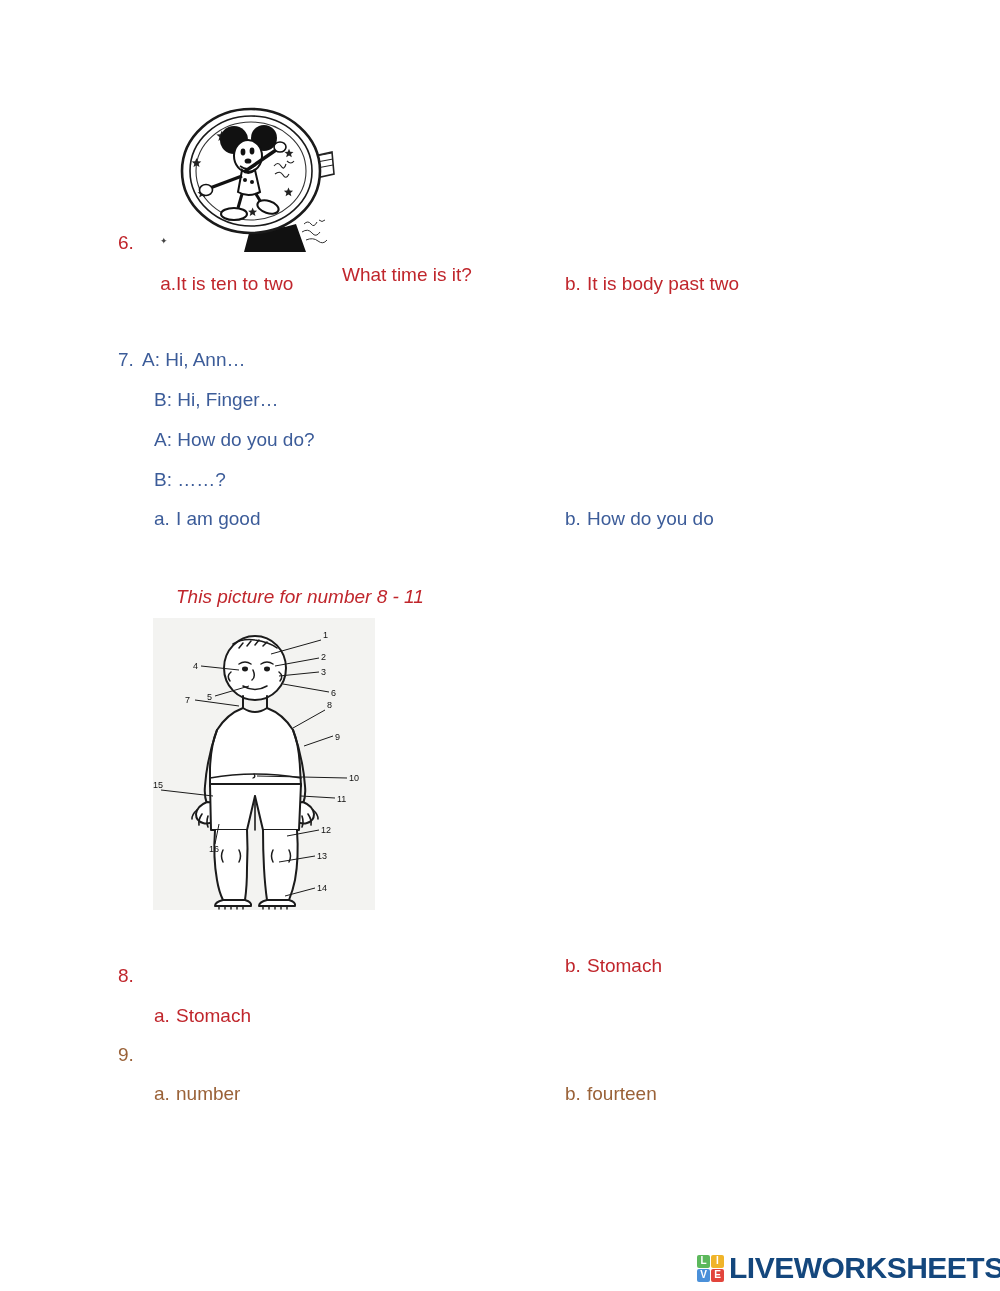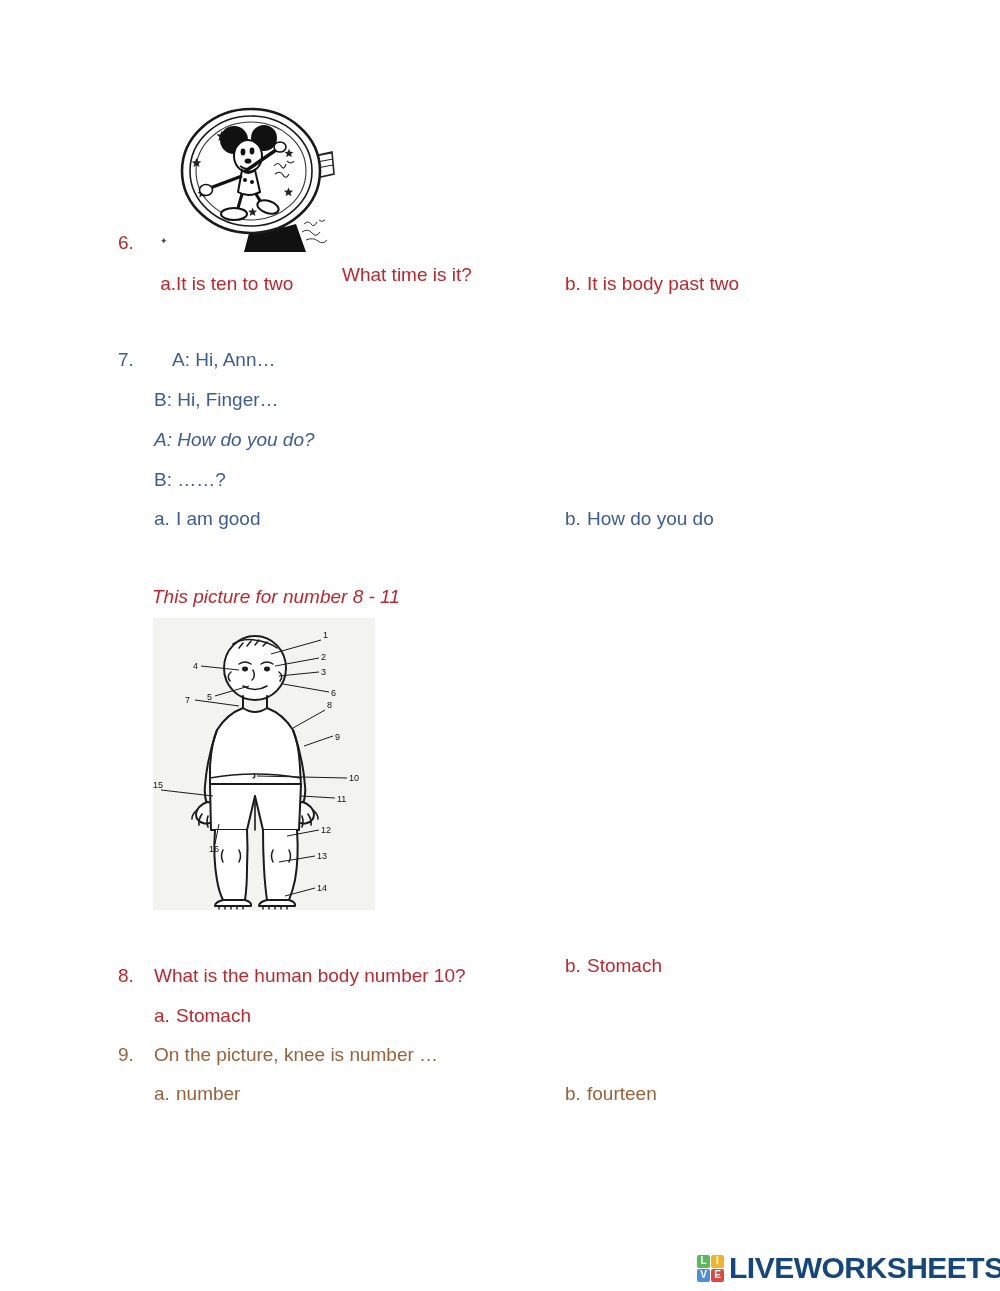--- a/index.html
+++ b/index.html
@@ -44,21 +44,21 @@
   }
   .opt-letter {
     display: inline-block;
     width: 22px;
   }
 
   .c-red   { color: #C0262C; }
   .c-blue  { color: #3C5C99; }
   .c-brown { color: #9A6238; }
 
-  .italic { font-style: italic; }
+  .italic { font-style: italic; margin-left: 24px; }
 
   
   .watch-wrap {
     position: absolute;
     left: 156px;
     top: 104px;
     width: 196px;
     height: 150px;
   }
   .watch-svg { display: block; width: 196px; height: 150px; }
@@ -200,23 +200,23 @@
 
   <div class="opt c-red" style="left:154px; top:271px;text-align:right;">
     <span class="opt-letter">a.</span><span>It is ten to two</span>
   </div>
   <div class="opt c-red" style="left:565px; top:271px;">
     <span class="opt-letter">b.</span><span>It is body past two</span>
   </div>
 
   <div class="q-num c-blue" style="left:118px; top:347px;">7.</div>
 
-  <div class="q-text c-blue" style="left:172px; top:347px;">A: Hi, Ann…</div>
+  <div class="q-text c-blue" style="left:142px; top:347px;">A: Hi, Ann…</div>
   <div class="q-text c-blue" style="left:154px; top:387px;">B: Hi, Finger…</div>
-  <div class="q-text c-blue" style="left:154px; top:427px;font-style:italic;">A: How do you do?</div>
+  <div class="q-text c-blue" style="left:154px; top:427px;">A: How do you do?</div>
   <div class="q-text c-blue" style="left:154px; top:467px;">B: ……?</div>
 
   <div class="opt c-blue" style="left:154px; top:506px;">
     <span class="opt-letter">a.</span><span>I am good</span>
   </div>
   <div class="opt c-blue" style="left:565px; top:506px;">
     <span class="opt-letter">b.</span><span>How do you do</span>
   </div>
 
   <div class="q-text c-red italic" style="left:152px; top:584px;">This picture for number 8 - 11</div>
@@ -324,31 +324,29 @@
         <text x="168" y="215">12</text>
         <text x="164" y="241">13</text>
         <text x="164" y="273">14</text>
         <text x="0" y="170">15</text>
         <text x="56" y="234">16</text>
       </g>
     </svg>
   </div>
 
   <div class="q-num c-red" style="left:118px; top:963px;">8.</div>
-  <div class="q-text c-red" style="left:154px; top:963px;">What is the human body number 10?</div>
 
   <div class="opt c-red" style="left:154px; top:1003px;">
     <span class="opt-letter">a.</span><span>Stomach</span>
   </div>
   <div class="opt c-red" style="left:565px; top:953px;">
     <span class="opt-letter">b.</span><span>Stomach</span>
   </div>
 
   <div class="q-num c-brown" style="left:118px; top:1042px;">9.</div>
-  <div class="q-text c-brown" style="left:154px; top:1042px;">On the picture, knee is number …</div>
 
   <div class="opt c-brown" style="left:154px; top:1081px;">
     <span class="opt-letter">a.</span><span>number</span>
   </div>
   <div class="opt c-brown" style="left:565px; top:1081px;">
     <span class="opt-letter">b.</span><span>fourteen</span>
   </div>
 
   <div class="lw-logo">
     <div class="lw-grid">

